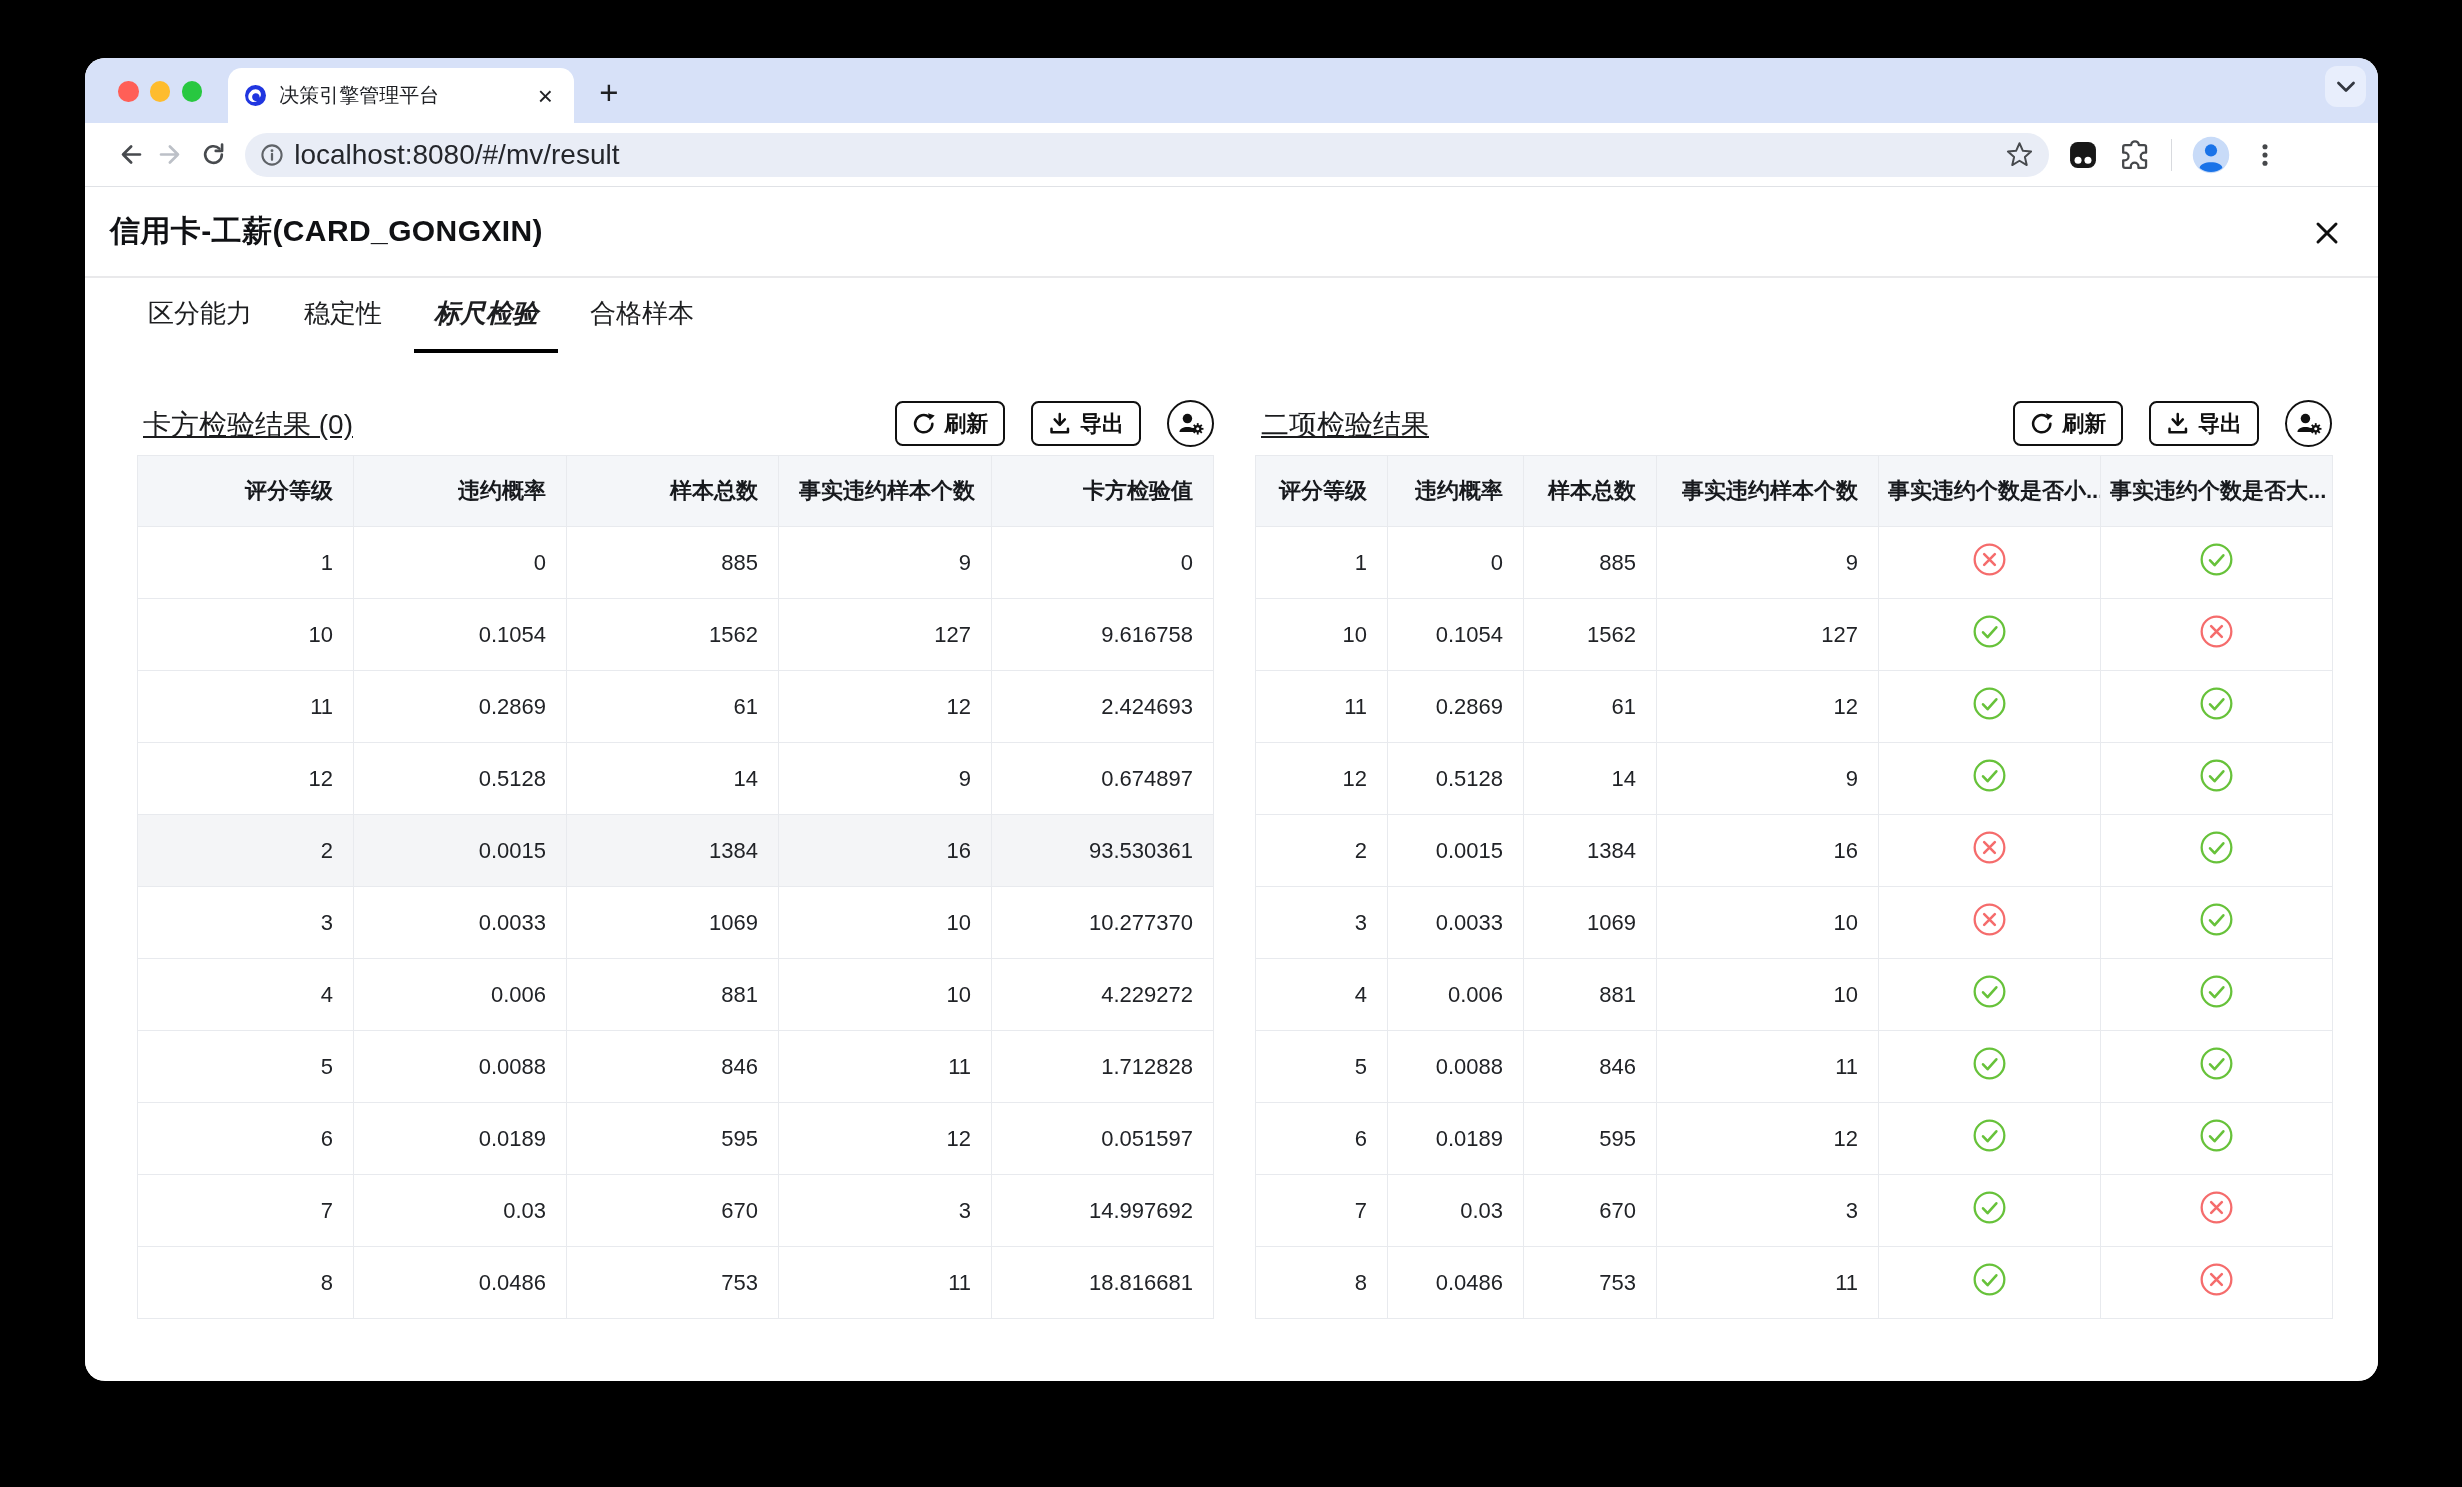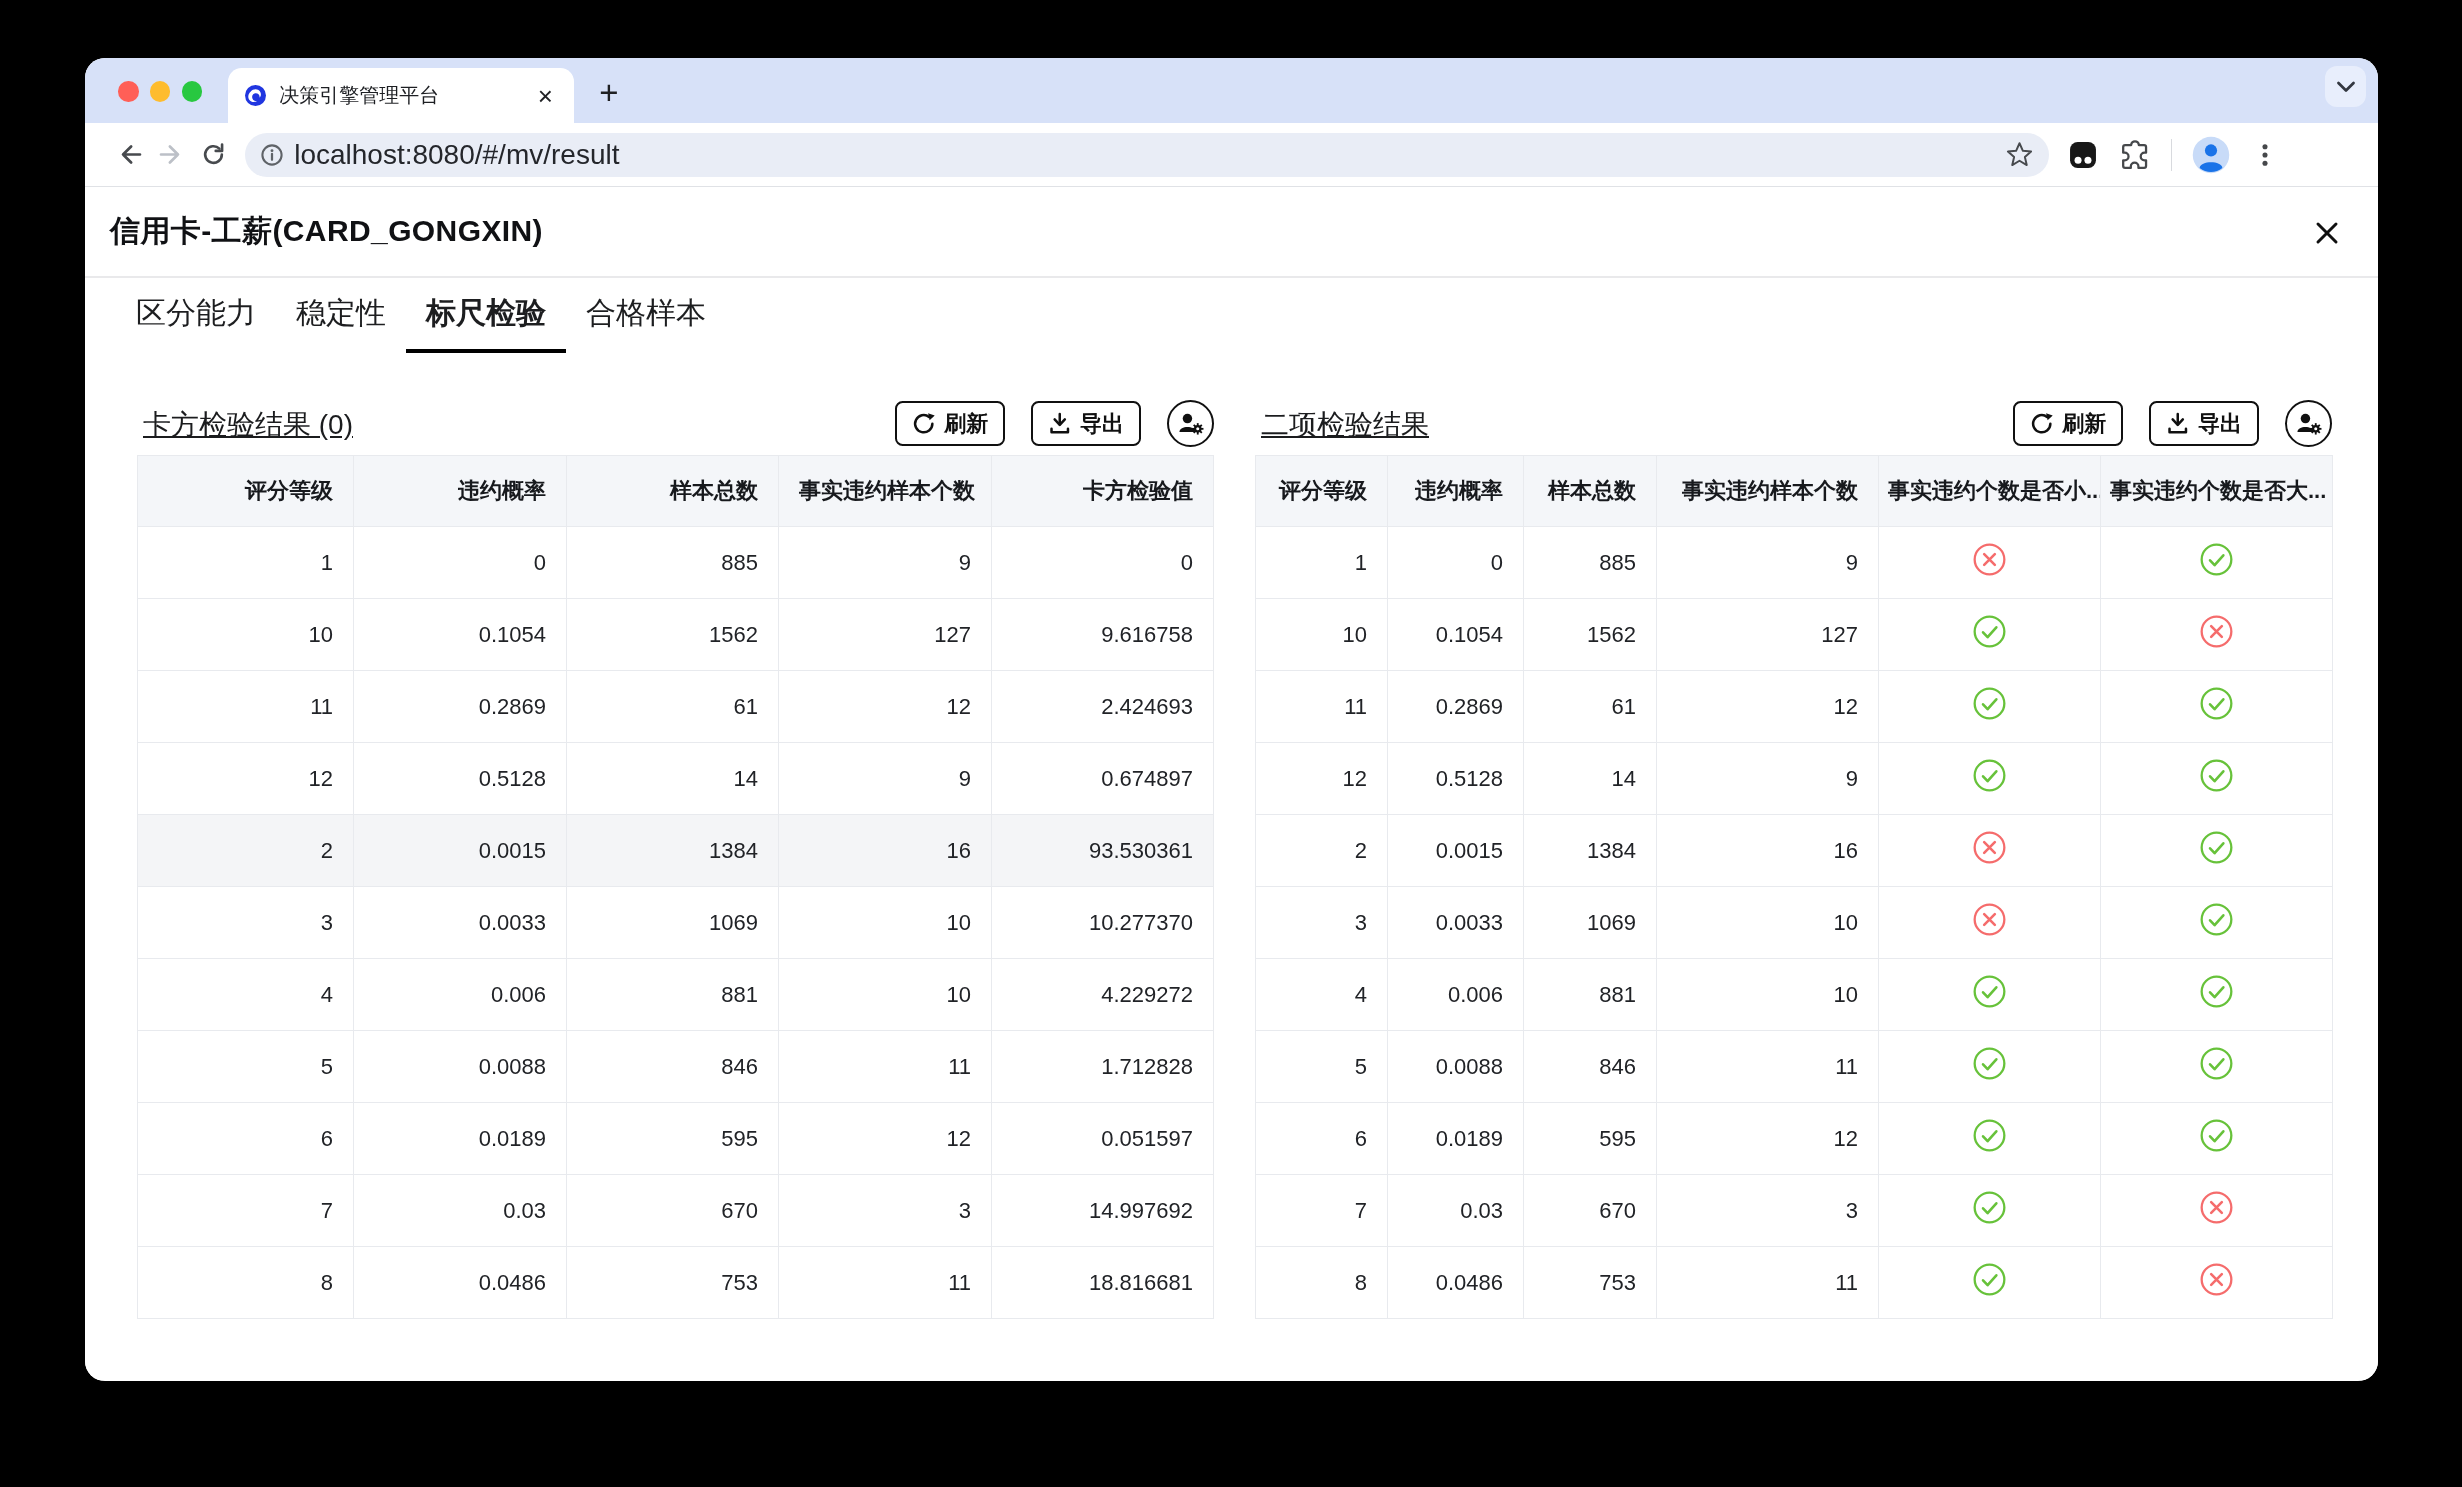--- a/index.html
+++ b/index.html
@@ -34,24 +34,24 @@
   .vsep{width:1.5px;height:32px;background:#d8dade;}
   
   .content{position:relative;height:1193px;background:#fff;}
   .page-header{position:relative;height:89px;}
   .page-title{position:absolute;left:25px;top:0;height:89px;display:flex;align-items:center;
     font-size:30px;font-weight:700;color:#101114;letter-spacing:0.4px;}
   .page-close{position:absolute;right:35px;top:29px;width:33px;height:33px;display:flex;
     align-items:center;justify-content:center;}
   .hdiv{position:absolute;left:0;right:0;top:89px;height:1.5px;background:#e9e9eb;}
   .ptabs{position:absolute;left:51px;top:91px;display:flex;}
-  .ptab{height:75px;display:flex;align-items:center;padding:7px 20px;font-size:30px;color:#1d1e20;
-    border-bottom:4.5px solid transparent;box-sizing:border-box;}
+  .ptab{height:75px;display:flex;align-items:center;padding:7px 20px;font-size:26px;color:#1d1e20;
+    border-bottom:4.5px solid transparent;box-sizing:border-box;margin-left:12px;}
   .ptab:first-child{padding-left:0;}
-  .ptab.active{font-weight:700;border-bottom-color:#000;}
+  .ptab.active{font-weight:700;border-bottom-color:#000;font-style:italic;}
   
   .panel{position:absolute;top:204px;width:1077px;}
   .panel.left{left:52px;}
   .panel.right{left:1170px;}
   .panel-toolbar{height:64px;display:flex;align-items:flex-end;justify-content:space-between;
     padding-bottom:7.6px;box-sizing:border-box;}
   .panel-title{margin:0;font-size:28px;font-weight:400;color:#1b1c1e;padding-left:6px;padding-bottom:3px;text-decoration:underline;}
   .panel-actions{display:flex;align-items:center;gap:26px;}
   .btn{height:45px;background:#fff;border:2.3px solid #101010;border-radius:7.6px;display:inline-flex;
     align-items:center;gap:8.3px;padding:0 15px;font-size:22px;font-weight:600;color:#101010;

